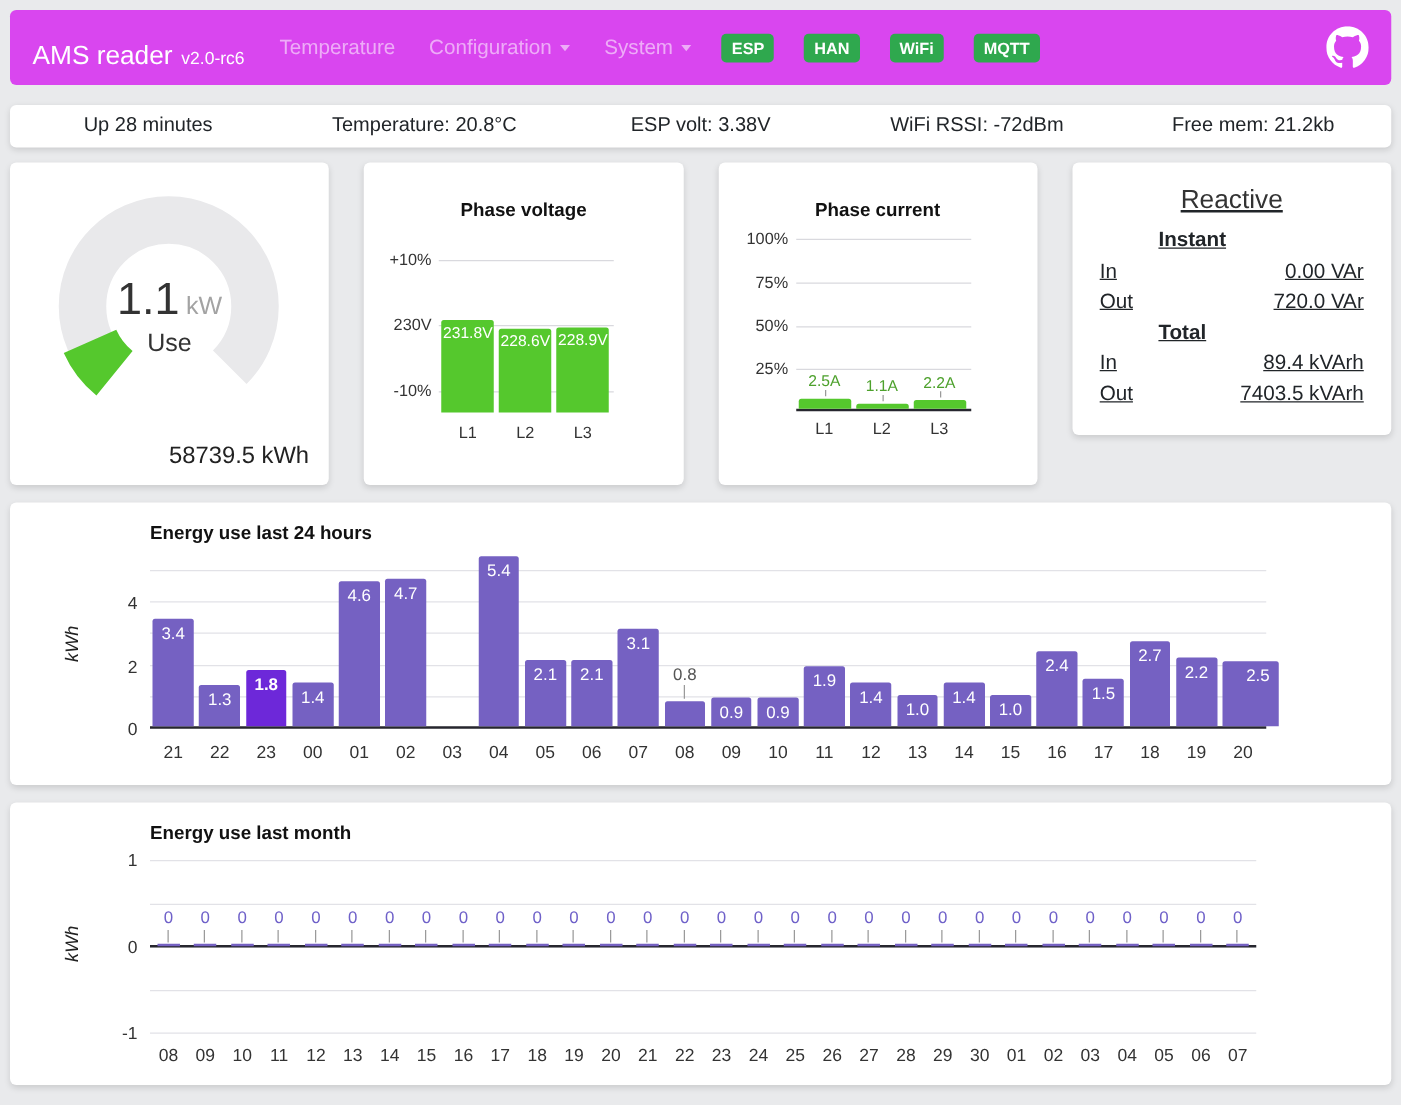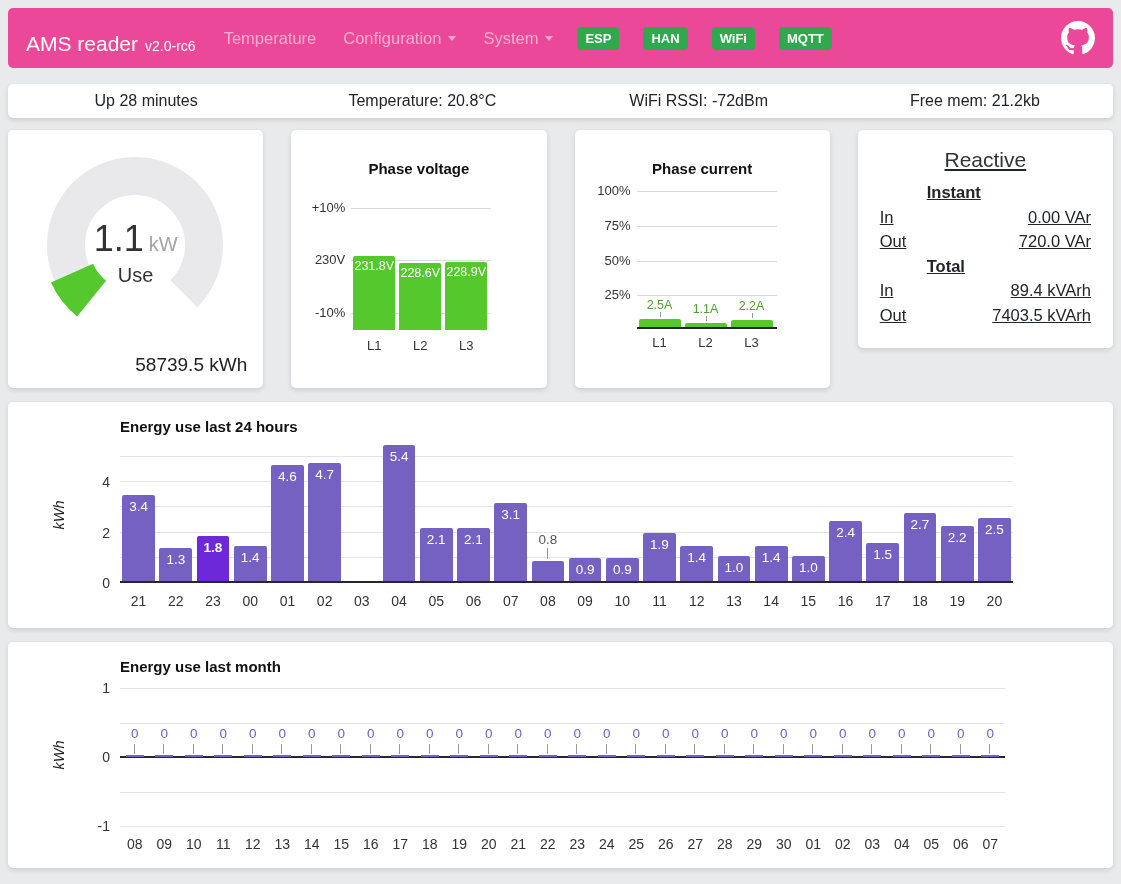--- a/index.html
+++ b/index.html
@@ -1,19 +1,19 @@
 <!DOCTYPE html>
 <html><head>
 <meta charset="utf-8">
 <style>
   html,body{margin:0;padding:0;}
   body{width:1121px;height:884px;background:#e9eaec;font-family:"Liberation Sans",sans-serif;color:#212529;overflow:hidden;}
   .page{padding:8px;}
   
-  .navbar{height:60px;background:#ec4899;border-radius:5px;display:flex;align-items:center;padding:0 18px;box-sizing:border-box;}
+  .navbar{height:60px;background:#d946ef;border-radius:5px;display:flex;align-items:center;padding:0 18px;box-sizing:border-box;}
   .brand{color:#fff;display:flex;align-items:baseline;gap:7px;margin-right:28px;cursor:pointer;text-decoration:none;}
   .brand-name{font-size:21px;}
   .brand-version{font-size:14px;margin-top:18px;}
   .nav{display:flex;gap:27px;align-items:center;}
   .nav-item{color:rgba(255,255,255,0.55);font-size:16.5px;display:flex;align-items:center;cursor:pointer;text-decoration:none;}
   .caret{display:inline-block;width:0;height:0;border-left:4px solid transparent;border-right:4px solid transparent;border-top:5px solid rgba(255,255,255,0.55);margin-left:7px;}
   .badges{display:flex;gap:24px;margin-left:24px;align-items:center;}
   .badge{background:#2fa84e;color:#fff;font-weight:bold;font-size:13px;padding:4px 8px;border-radius:4px;}
   .github{margin-left:auto;display:flex;cursor:pointer;}
   
@@ -94,20 +94,21 @@
     <a class="github">
       <svg width="34" height="34" viewBox="0 0 16 16" fill="#ffffff">
         <path d="M8 0C3.58 0 0 3.58 0 8c0 3.54 2.29 6.53 5.47 7.59.4.07.55-.17.55-.38 0-.19-.01-.82-.01-1.49-2.01.37-2.53-.49-2.69-.94-.09-.23-.48-.94-.82-1.13-.28-.15-.68-.52-.01-.53.63-.01 1.08.58 1.23.82.72 1.21 1.87.87 2.33.66.07-.52.28-.87.51-1.07-1.78-.2-3.64-.89-3.64-3.95 0-.87.31-1.59.82-2.15-.08-.2-.36-1.02.08-2.12 0 0 .67-.21 2.2.82.64-.18 1.32-.27 2-.27s1.36.09 2 .27c1.53-1.04 2.2-.82 2.2-.82.44 1.1.16 1.92.08 2.12.51.56.82 1.27.82 2.15 0 3.07-1.87 3.75-3.65 3.95.29.25.54.73.54 1.48 0 1.07-.01 1.93-.01 2.2 0 .21.15.46.55.38A8.01 8.01 0 0 0 16 8c0-4.42-3.58-8-8-8z"></path>
       </svg>
     </a>
   </header>
 
   <div class="card statusbar">
     <span class="status-item">Up 28 minutes</span>
     <span class="status-item">Temperature: 20.8°C</span>
+    <span class="status-item">ESP volt: 3.38V</span>
     <span class="status-item">WiFi RSSI: -72dBm</span>
     <span class="status-item">Free mem: 21.2kb</span>
   </div>
 
   <div class="cards-row">
 
     <div class="card">
       <svg class="gauge-svg" width="210" height="214" viewBox="0 0 210 214">
         <path d="M 56.2 153.8 A 69 69 0 1 1 153.8 153.8" fill="none" stroke="#e9e9eb" stroke-width="38" stroke-linecap="butt"></path>
         <path id="gauge-fill" d="M 61.6 158.6 A 69 69 0 0 1 42.0 133.1" fill="none" stroke="#55c82d" stroke-width="46" stroke-linecap="butt"></path>
@@ -296,21 +297,21 @@
         </div>
         <div class="xtick2" style="left: 83.333%; width: 4.167%; bottom: -26px;">17</div>
         <div class="e24-bar" style="left: 87.75%; width: 3.667%; bottom: 2px; height: 68px; background: rgb(117, 97, 194);">
           <div class="e24-in">2.7</div>
         </div>
         <div class="xtick2" style="left: 87.5%; width: 4.167%; bottom: -26px;">18</div>
         <div class="e24-bar" style="left: 91.917%; width: 3.667%; bottom: 2px; height: 55px; background: rgb(117, 97, 194);">
           <div class="e24-in">2.2</div>
         </div>
         <div class="xtick2" style="left: 91.667%; width: 4.167%; bottom: -26px;">19</div>
-        <div class="e24-bar" style="left: 96.083%; width: 3.667%; bottom: 2px; height: 63px; background: rgb(117, 97, 194);">
+        <div class="e24-bar" style="left: 96.083%; width: 3.667%; bottom: 2px; height: 52px; background: rgb(117, 97, 194); padding-left: 12px;">
           <div class="e24-in">2.5</div>
         </div>
         <div class="xtick2" style="left: 95.833%; width: 4.167%; bottom: -26px;">20</div>
       </div>
   </div>
 
   <div class="card energy-card">
     <div class="e-title">Energy use last month</div>
     <div class="ylab">kWh</div>
     <div class="emo-plot" id="plot-month">

